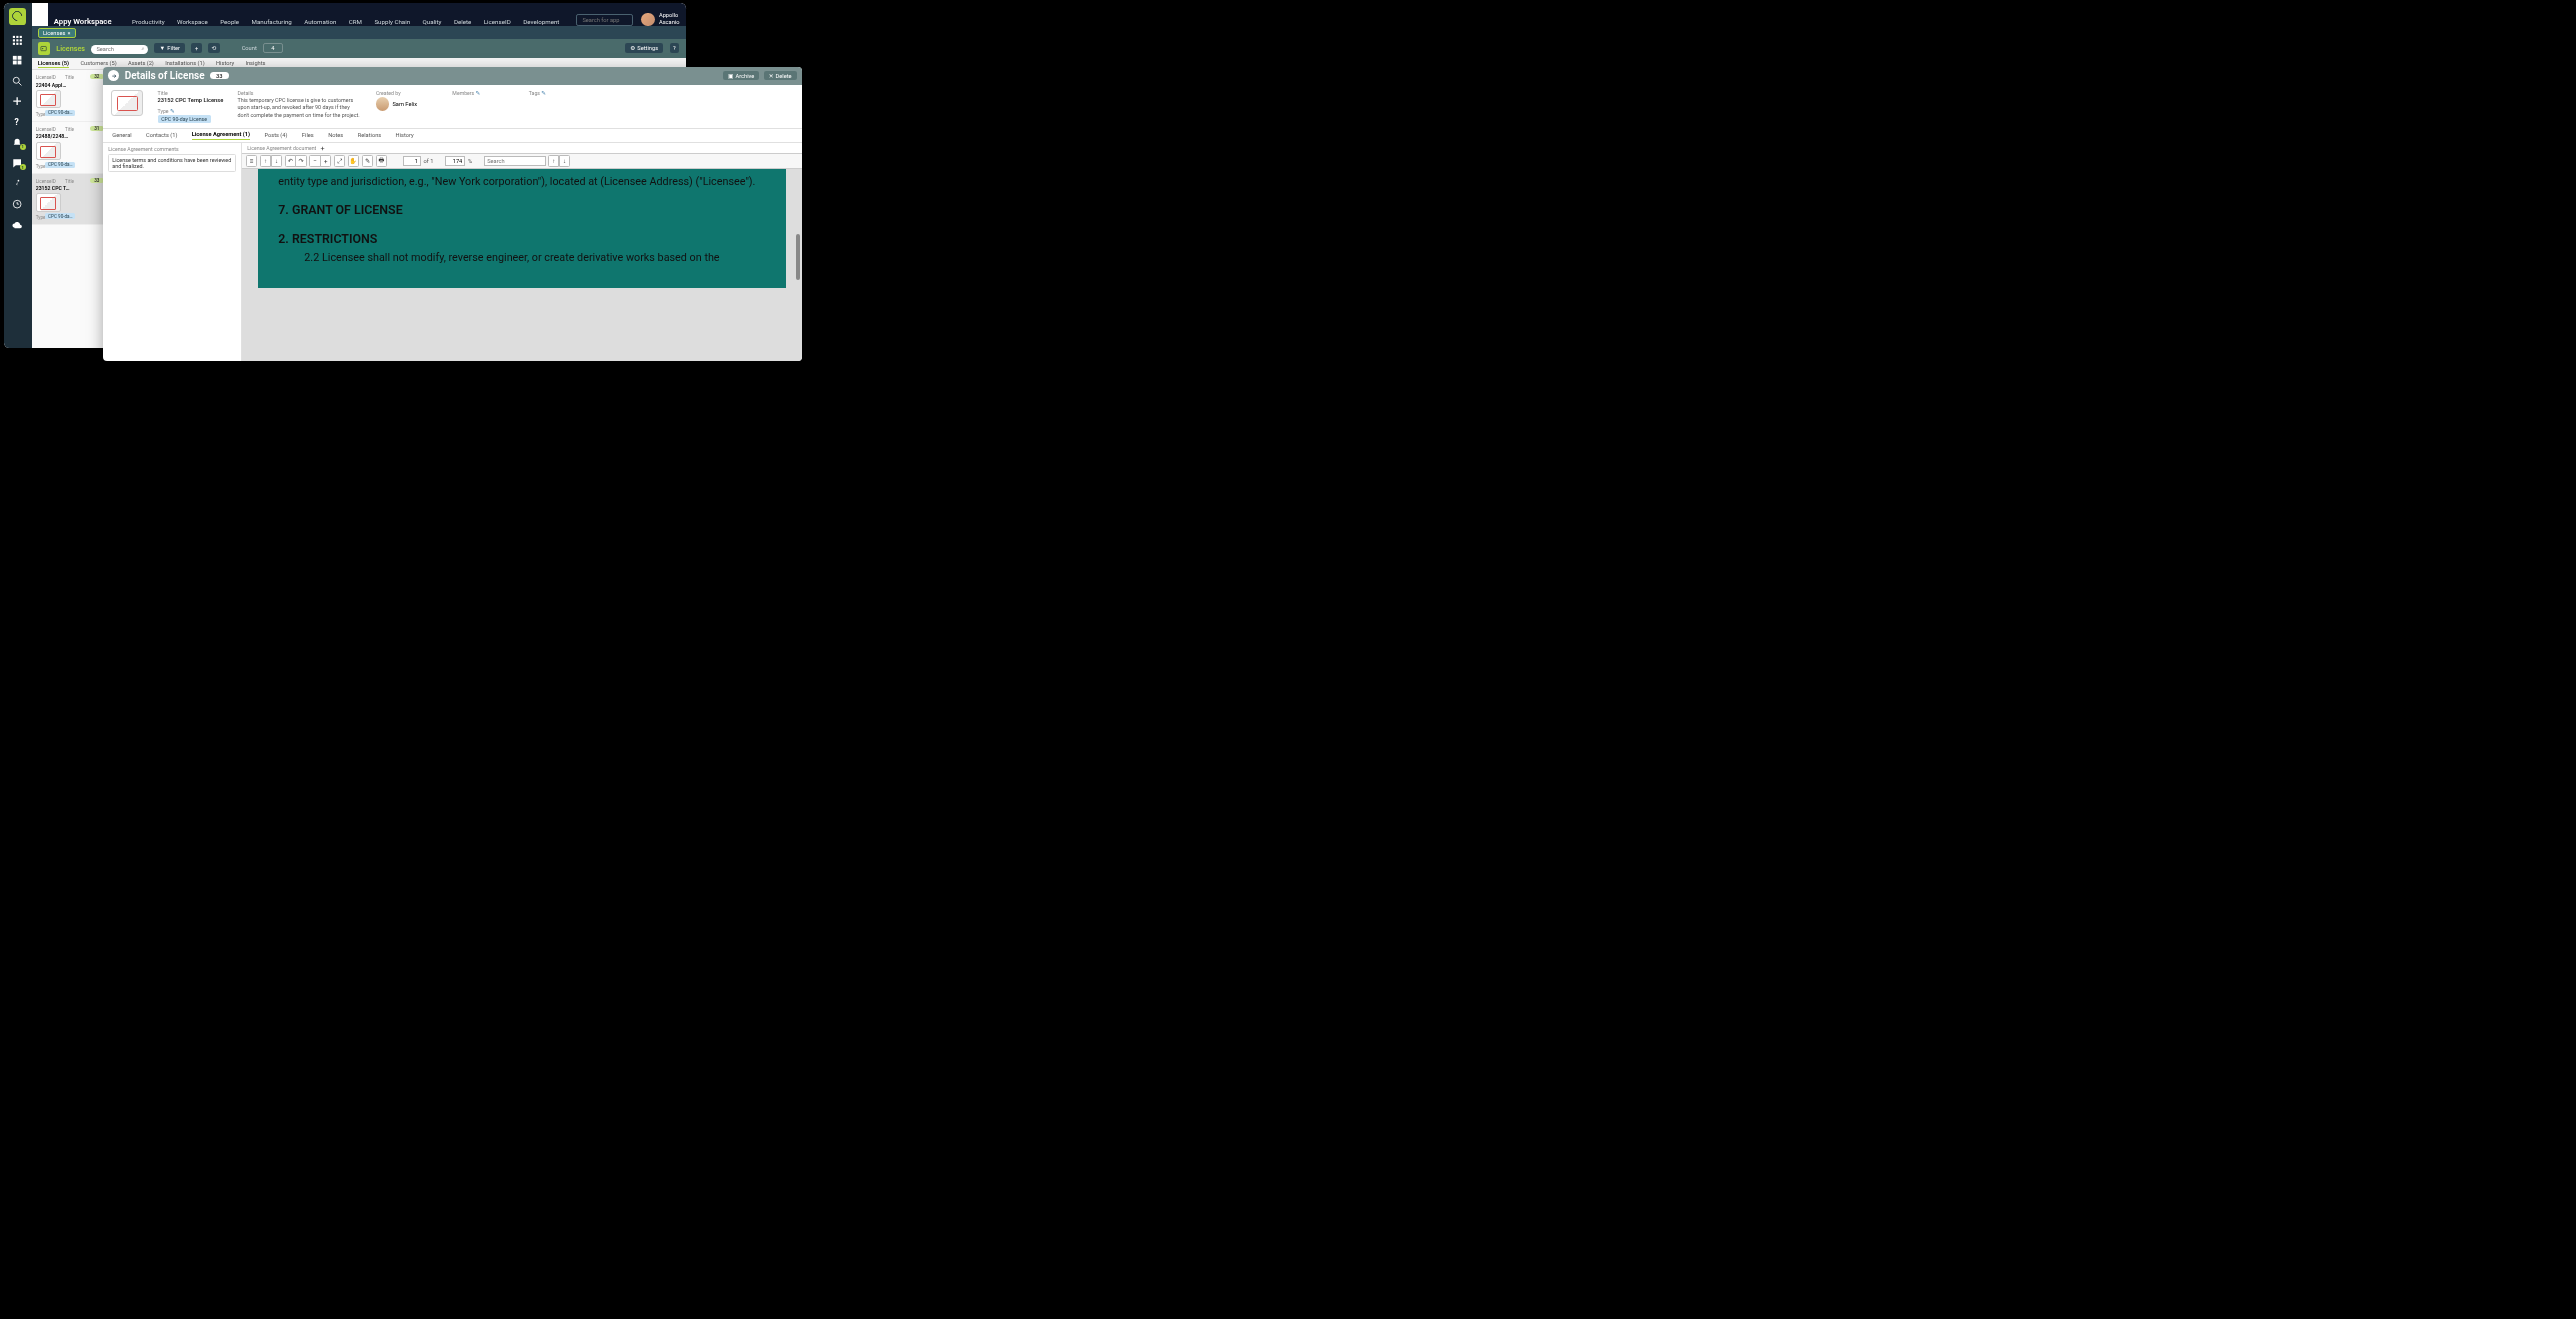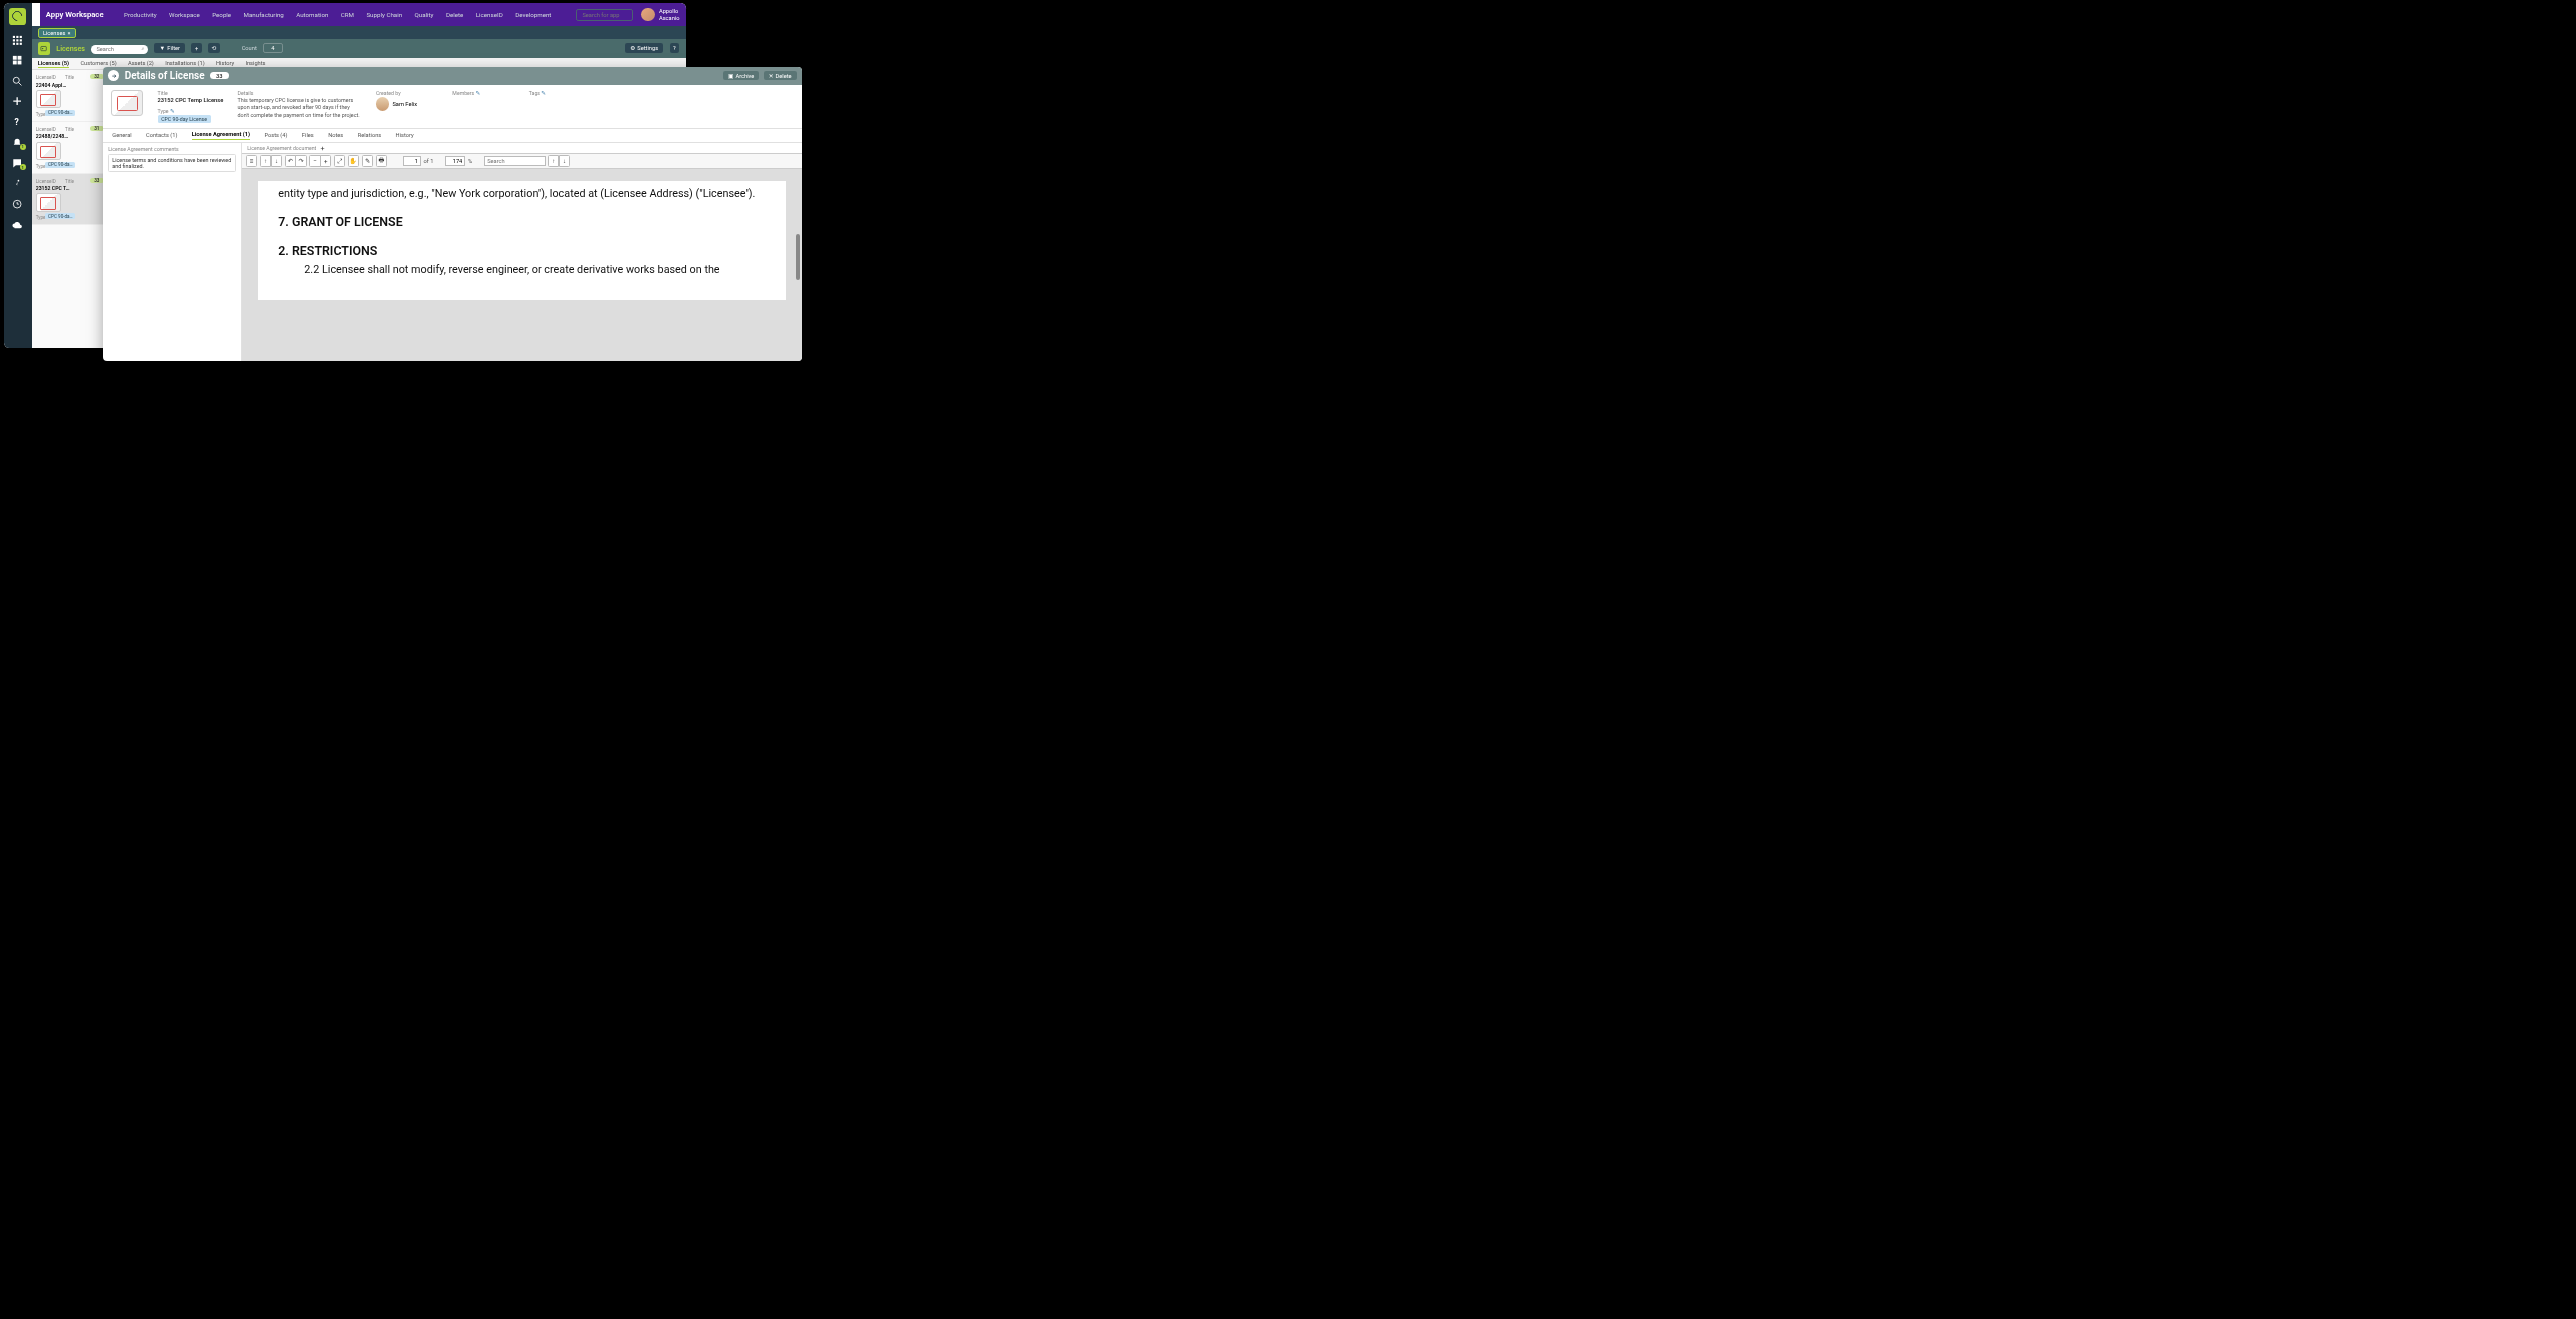--- a/index.html
+++ b/index.html
@@ -10,21 +10,21 @@
 
 
 .left-nav { position: absolute; left: 0; top: 0; width: 28px; height: 100%; background: #1e2f3a; display: flex; flex-direction: column; align-items: center; padding-top: 5.2px; gap: 9.3px; }
 .left-nav .logo { width: 16.5px; height: 16.5px; background: #aed43a; border-radius: 3.1px; display: flex; align-items: center; justify-content: center; }
 .left-nav .logo-inner { width: 10.3px; height: 10.3px; border: 1.5px solid #1e2f3a; border-radius: 50%; border-right-color: transparent; transform: rotate(45deg); }
 .left-nav .nav-icon { width: 11.3px; height: 11.3px; color: #fff; cursor: pointer; position: relative; display: flex; align-items: center; justify-content: center; }
 .left-nav .nav-icon svg { width: 10.3px; height: 10.3px; fill: #fff; }
 .left-nav .badge { position: absolute; bottom: -1.5px; right: -2.6px; background: #aed43a; color: #1e2f3a; font-size: 4.1px; border-radius: 50%; width: 6.2px; height: 6.2px; display: flex; align-items: center; justify-content: center; font-weight: bold; }
 
 
-.top-header { position: absolute; left: 36px; top: 0; right: 0; height: 23px; background: #4c1d95; display: flex; align-items: center; padding: 0 6.2px; }
+.top-header { position: absolute; left: 44px; top: 0; right: 0; height: 23px; background: #0f172a; display: flex; align-items: flex-end; padding: 0 6.2px; }
 .workspace-title { color: #fff; font-weight: 600; font-size: 7.7px; margin-right: 20.6px; }
 .top-nav { display: flex; gap: 12.4px; flex: 1; }
 .top-nav-item { color: #cfd8dc; font-size: 6.2px; cursor: pointer; }
 .search-app { border: 0.5px solid #4a6270; background: transparent; border-radius: 2.1px; padding: 2.1px 5.2px; font-size: 5.7px; color: #889; width: 57px; }
 .user-area { display: flex; align-items: center; gap: 4.1px; margin-left: 8.2px; }
 .avatar { width: 13.4px; height: 13.4px; border-radius: 50%; background: linear-gradient(135deg, #e8a87c, #c38d6e); }
 .user-name { color: #fff; font-size: 5.7px; line-height: 1.2; }
 
 
 .chip-row { position: absolute; left: 28px; top: 23px; right: 0; height: 13.4px; background: #2c4654; display: flex; align-items: center; padding: 0 6.2px; }
@@ -96,21 +96,21 @@
 .doc-toolbar .tbi { width: 11.3px; height: 11.3px; border: 0.5px solid #bbb; border-radius: 1.5px; background: #fff; display: flex; align-items: center; justify-content: center; cursor: pointer; font-size: 6.2px; color: #333; }
 .doc-toolbar .tgroup { display: flex; }
 .doc-toolbar .tgroup .tbi { border-radius: 0; margin-left: -0.5px; }
 .doc-toolbar .tgroup .tbi:first-child { border-radius: 1.5px 0 0 1.5px; margin-left: 0; }
 .doc-toolbar .tgroup .tbi:last-child { border-radius: 0 1.5px 1.5px 0; }
 .doc-toolbar input.pg { width: 18.5px; height: 10.3px; text-align: right; border: 0.5px solid #bbb; padding: 0 2.1px; font-size: 5.7px; }
 .doc-toolbar input.zoom { width: 20.6px; height: 10.3px; text-align: right; border: 0.5px solid #bbb; padding: 0 2.1px; font-size: 5.7px; }
 .doc-toolbar .pgof { font-size: 5.7px; color: #555; }
 .doc-toolbar input.srch { width: 62px; height: 10.3px; border: 0.5px solid #bbb; padding: 0 2.6px; font-size: 5.7px; }
 .doc-viewer { flex: 1; background: #ddd; overflow: auto; padding: 0 10.3px; }
-.doc-page { background: #ffffff; margin: 12px auto; width: 98%; padding: 5.2px 20.6px 20.6px 20.6px; font-size: 10.8px; line-height: 1.45; color: #111; }
+.doc-page { background: #0f766e; margin: 0 auto; width: 98%; padding: 5.2px 20.6px 20.6px 20.6px; font-size: 10.8px; line-height: 1.45; color: #111; }
 .doc-page h2 { font-size: 12.4px; font-weight: 600; margin-top: 11.3px; margin-bottom: 2.1px; }
 .doc-page .para { margin-bottom: 2.1px; }
 .doc-page .indent { margin-left: 26px; }
 .scroll-thumb { position: absolute; right: 2.1px; top: 167px; width: 4.1px; height: 46px; background: #888; border-radius: 2.1px; }
 </style>
 </head>
 <body>
 
 <div class="main-window">
 

